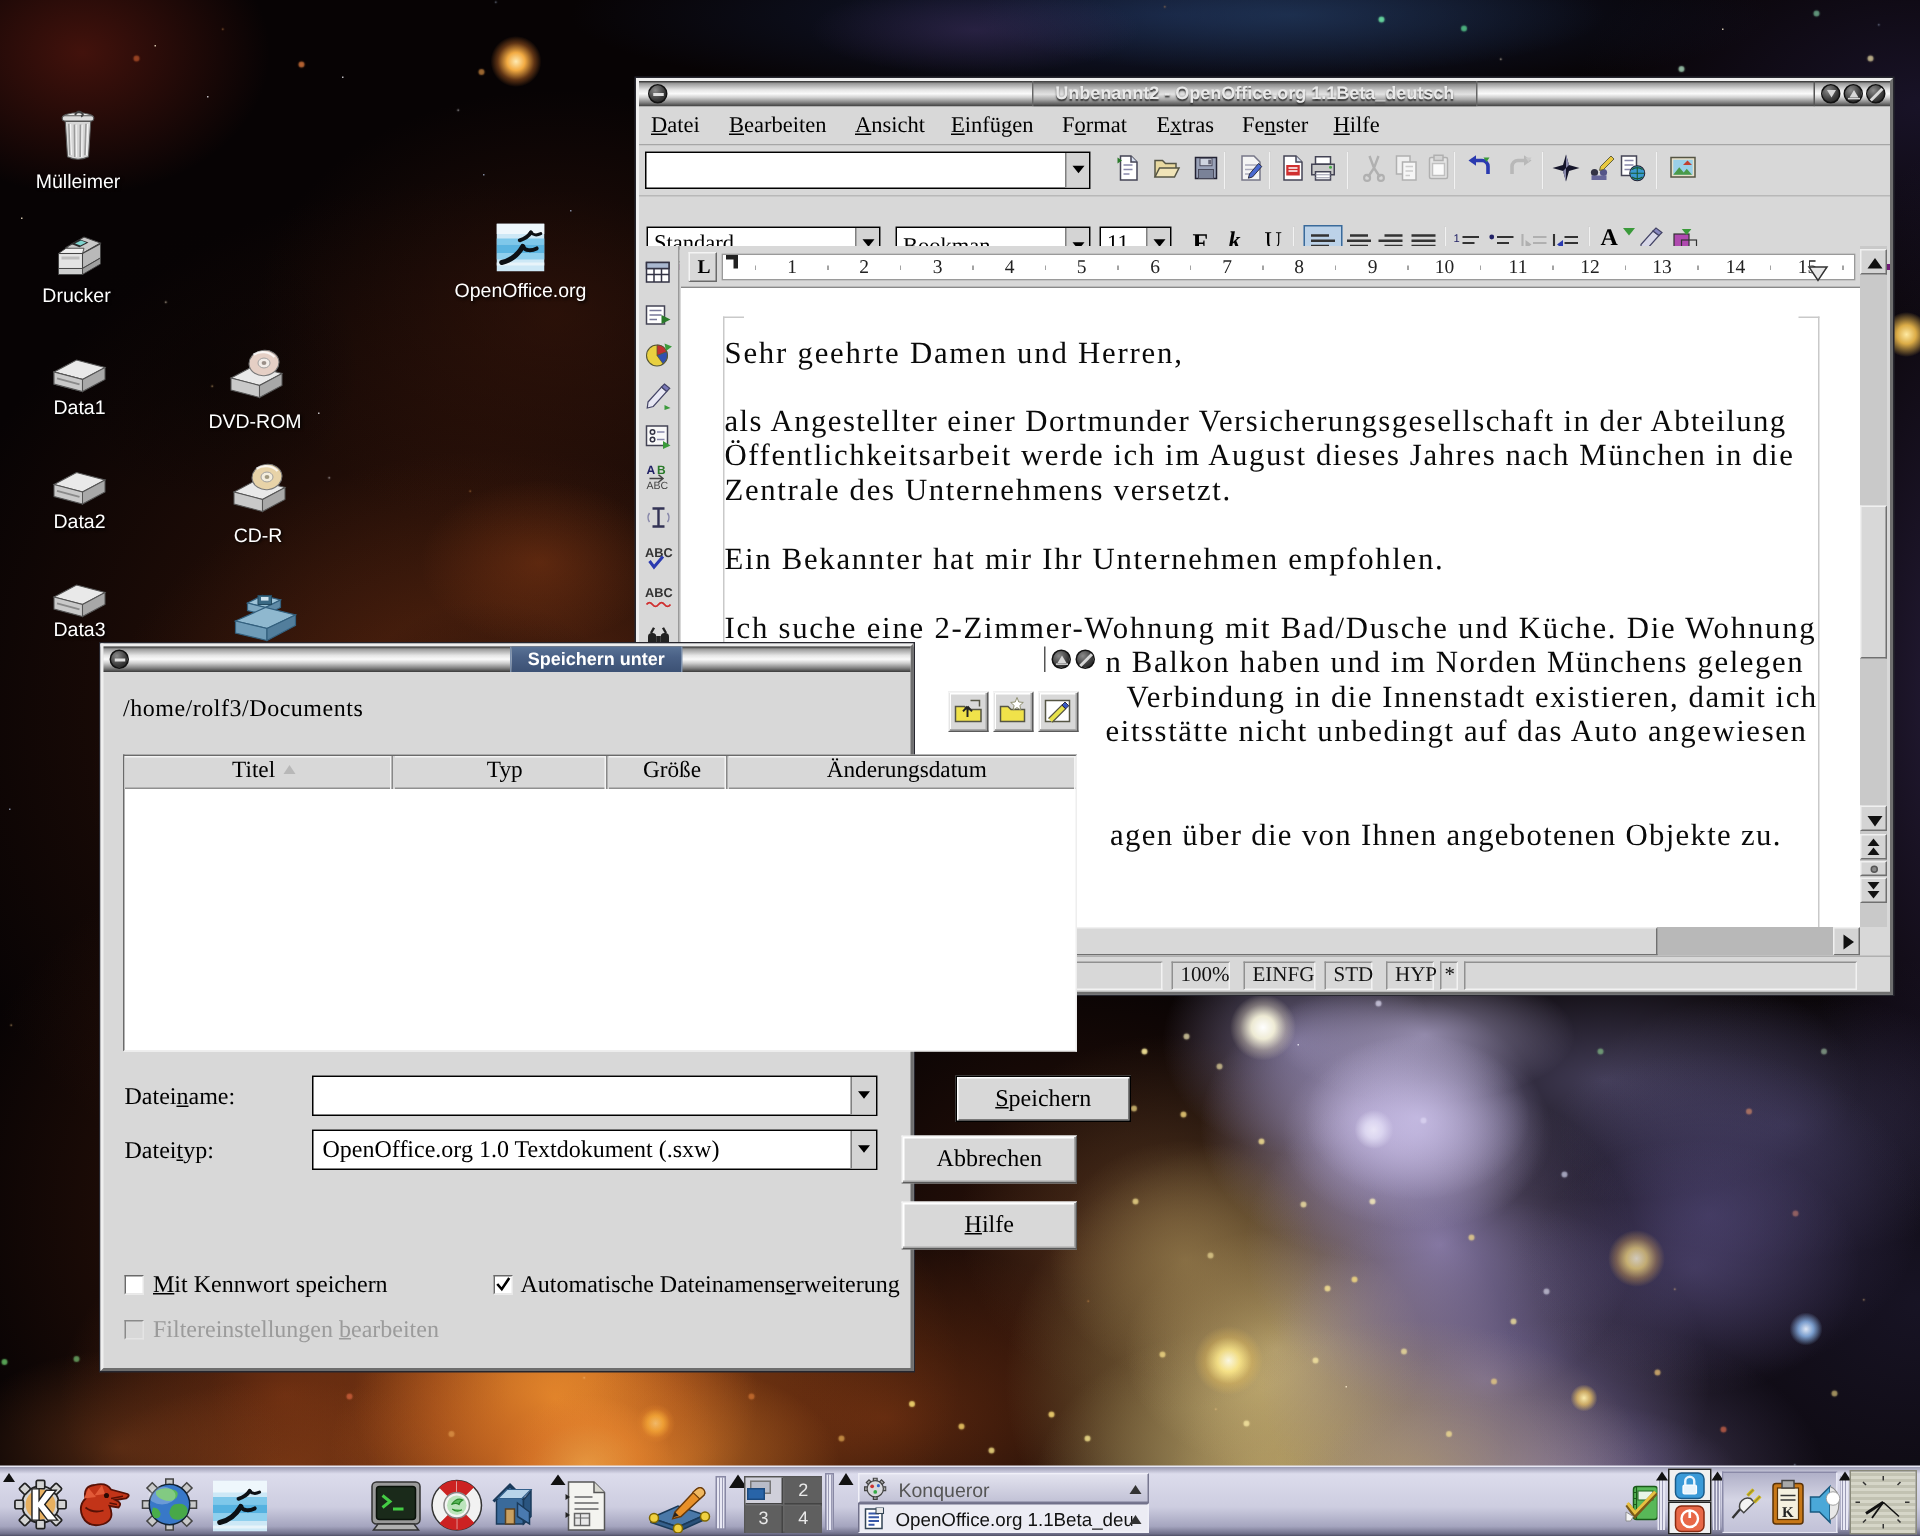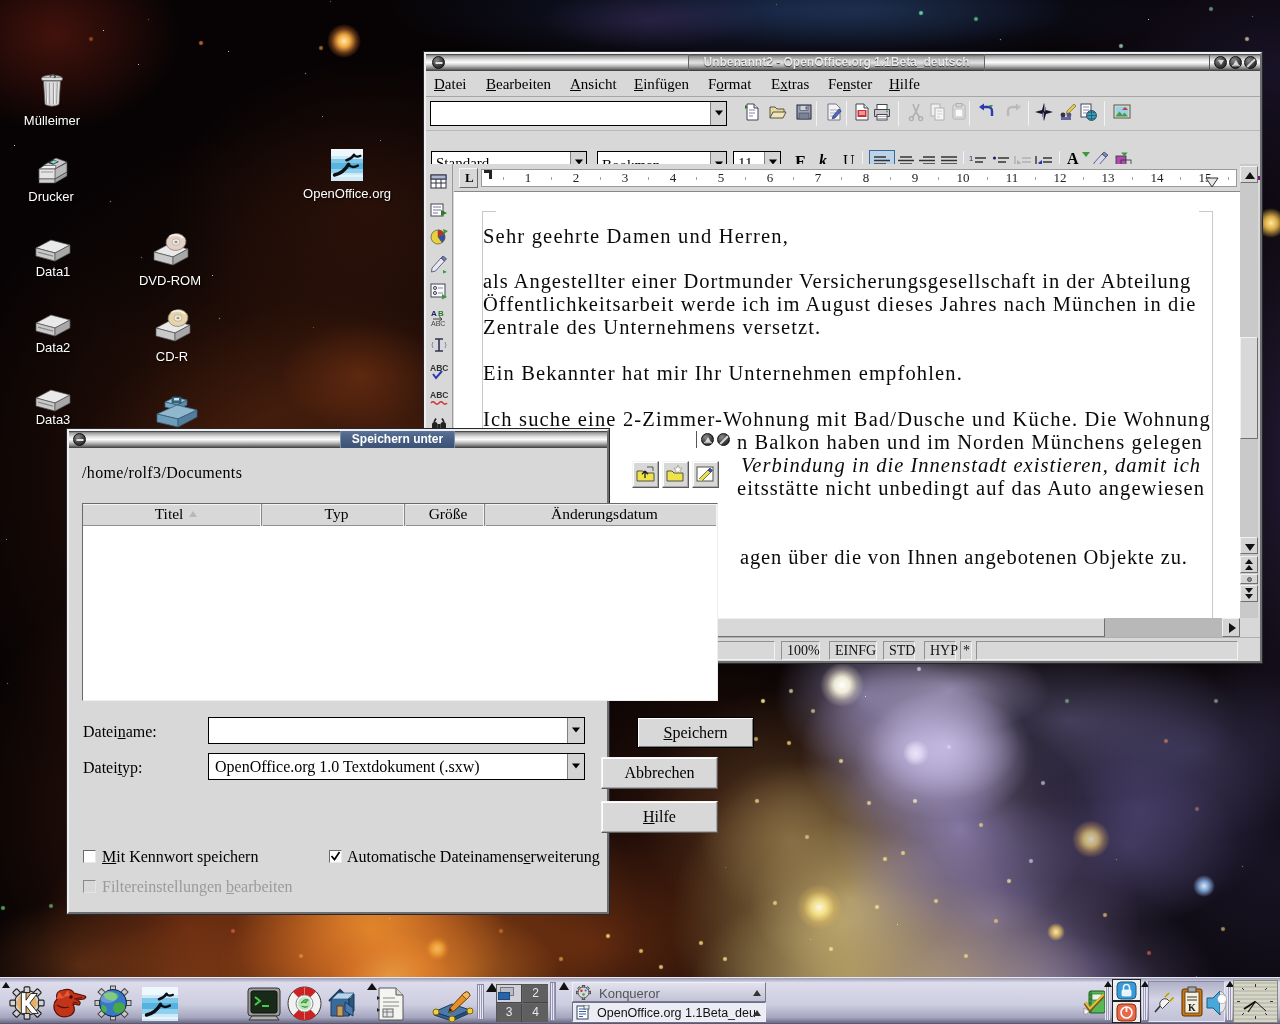--- a/index.html
+++ b/index.html
@@ -498,21 +498,21 @@
   <div class="abs" style="left:758px;top:19px;width:1px;height:408px;background:#c9c9c9;"></div>
   <div class="abs" style="left:28px;top:19px;width:14px;height:1px;background:#c9c9c9;"></div>
   <div class="abs" style="left:745px;top:19px;width:14px;height:1px;background:#c9c9c9;"></div>
   <div class="dline" style="left:29px;top:33px;letter-spacing:1.19px;">Sehr geehrte Damen und Herren,</div>
   <div class="dline" style="left:29px;top:78px;letter-spacing:.97px;">als Angestellter einer Dortmunder Versicherungsgesellschaft in der Abteilung</div>
   <div class="dline" style="left:29px;top:101px;letter-spacing:1.06px;">Öffentlichkeitsarbeit werde ich im August dieses Jahres nach München in die</div>
   <div class="dline" style="left:29px;top:124px;letter-spacing:1.11px;">Zentrale des Unternehmens versetzt.</div>
   <div class="dline" style="left:29px;top:170px;letter-spacing:1.14px;">Ein Bekannter hat mir Ihr Unternehmen empfohlen.</div>
   <div class="dline" style="left:29px;top:216px;letter-spacing:1.17px;">Ich suche eine 2-Zimmer-Wohnung mit Bad/Dusche und Küche. Die Wohnung</div>
   <div class="dline" style="left:283px;top:239px;letter-spacing:1.08px;">n Balkon haben und im Norden Münchens gelegen</div>
-  <div class="dline" style="left:287px;top:262px;letter-spacing:1.03px;font-style:italic;">Verbindung in die Innenstadt existieren, damit ich</div>
+  <div class="dline" style="left:297px;top:262px;letter-spacing:1.03px;">Verbindung in die Innenstadt existieren, damit ich</div>
   <div class="dline" style="left:283px;top:285px;letter-spacing:1.07px;">eitsstätte nicht unbedingt auf das Auto angewiesen</div>
   <div class="dline" style="left:286px;top:354px;letter-spacing:.88px;">agen über die von Ihnen angebotenen Objekte zu.</div>
  </div>
 
  <div class="abs" style="left:814px;top:110px;width:18px;height:454px;background:#c9c9c9;" id="vsb">
   <div class="sbtn" style="left:0;top:2px;width:18px;height:17px;">
         <span class="tri" style="left:4px;top:5px;border:5px solid transparent;border-bottom:7px solid #111;border-top:none;"></span>
       </div>
   <div class="sbtn" style="left:0;top:173px;width:18px;height:102px;background:#d8d8d8;"></div>
   <div class="sbtn" style="left:0;top:373px;width:18px;height:17px;">

